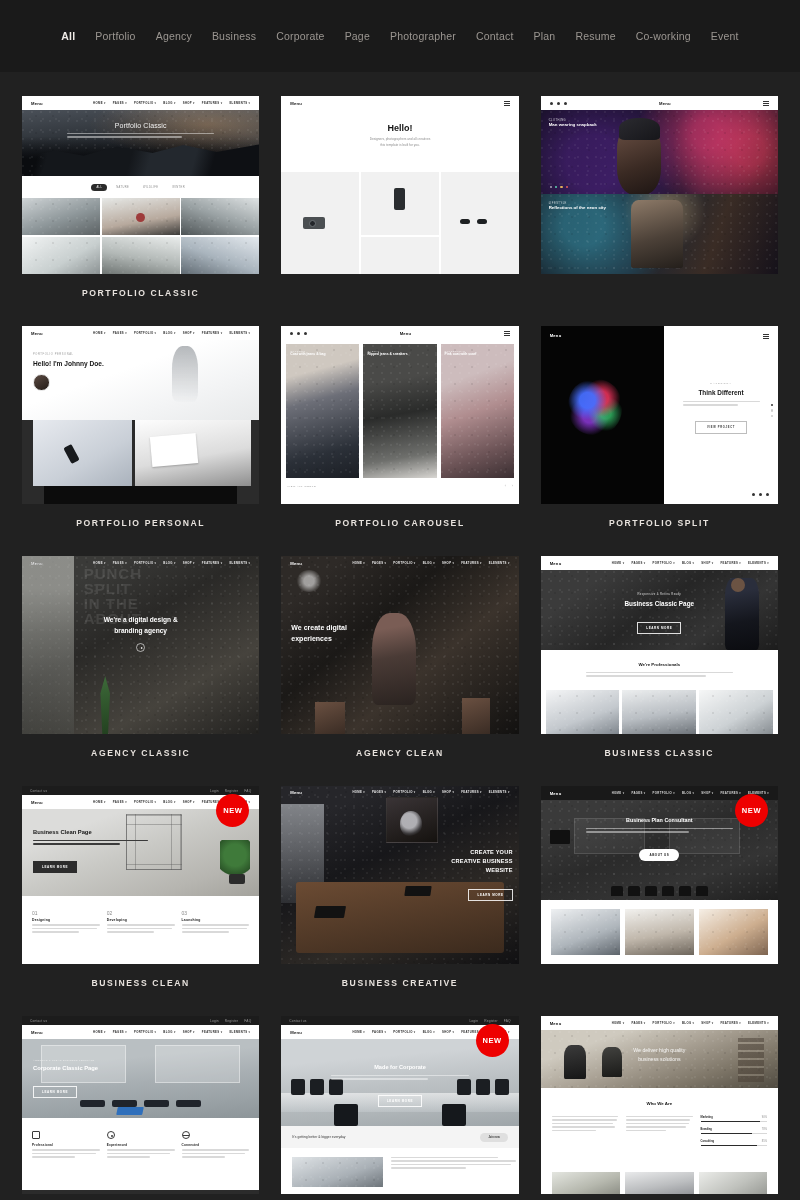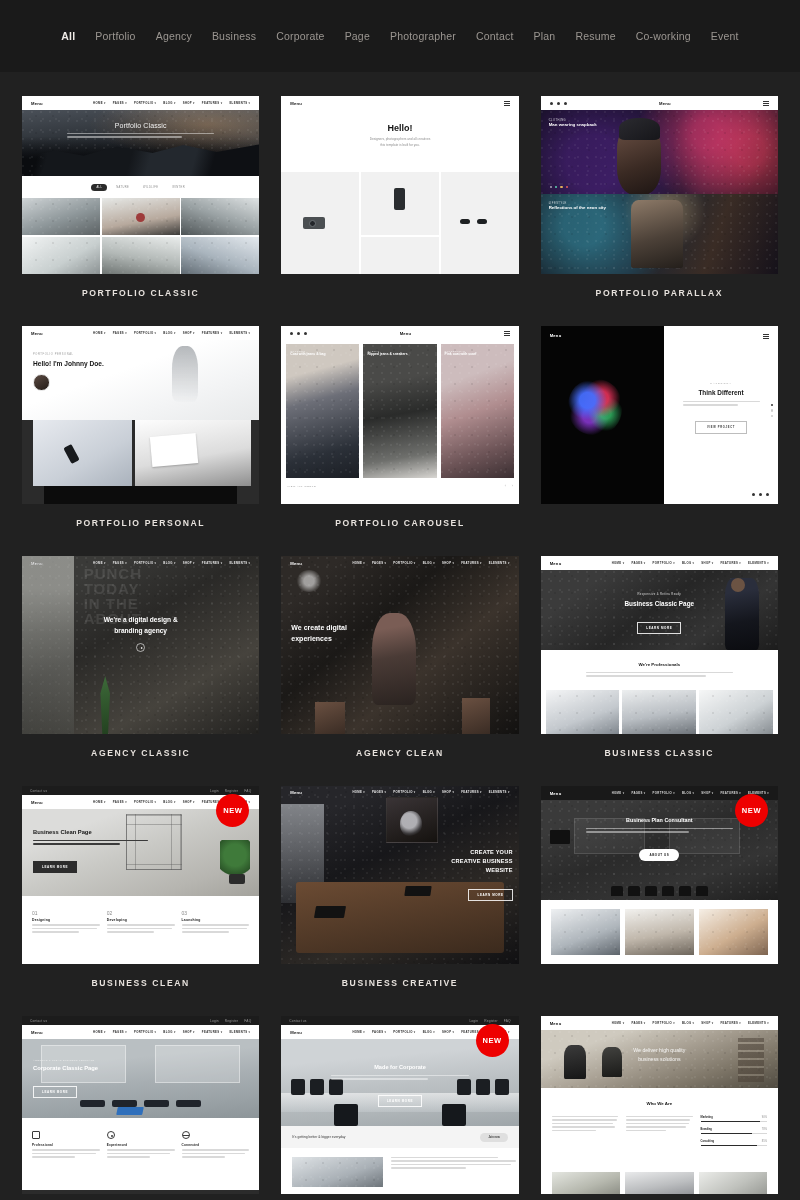--- a/index.html
+++ b/index.html
@@ -315,21 +315,20 @@
       linear-gradient(110deg,#120f16 0 16%, #1b2430 44%, #3a2c25 72%, #15111a 100%)"></div>
     <div class="ph grain"></div>
     <div style="position:absolute;left:38%;top:8%;width:52px;height:68px;background:linear-gradient(165deg,#8d7a68,#4c4138 55%,#241f1b);border-radius:14% 14% 4% 4%"></div>
     <div style="position:absolute;left:8px;top:8px">
       <div class="cap-small">Lifestyle</div>
       <div class="cap-title">Reflections of the neon city</div>
     </div>
   </div>
           </div>
         </div>
-        <div class="card-caption">PORTFOLIO PARALLAX</div>
       </div>
       <div class="cell">
         <div class="card">
           <div class="mini">
   <div class="navbar" style="top:0">
               <span class="logo">Menu</span>
               <span class="menu">
                 <i>HOME ▾</i>
                 <i>PAGES ▾</i>
                 <i>PORTFOLIO ▾</i>
@@ -446,30 +445,31 @@
                 <u style="background:#ccc"></u>
               </div>
     <div class="socials" style="position:absolute;right:9px;bottom:8px">
                 <s></s>
                 <s></s>
                 <s></s>
               </div>
   </div>
           </div>
         </div>
+        <div class="card-caption">PORTFOLIO SPLIT</div>
       </div>
       <div class="cell">
         <div class="card">
           <div class="mini">
   <div class="ph" style="background:linear-gradient(150deg,#3a3a38 0 18%, #2a2927 42%, #46433d 72%, #22211f 100%)"></div>
   <div class="ph grain"></div>
   <div style="position:absolute;left:0;top:0;bottom:0;width:22%;background:linear-gradient(180deg,#cfd0ca 0 18%, #9b9c96 44%, #4a4b47 100%);opacity:.55"></div>
   <div style="position:absolute;left:26%;right:2%;top:10px;font-size:15px;line-height:15px;font-weight:800;color:rgba(255,255,255,.1);letter-spacing:1px">
     <div>PUNCH</div>
-              <div>TODAY</div>
+              <div>SPLIT</div>
               <div>IN THE</div>
               <div>ABOUT.</div>
   </div>
   <div style="position:absolute;left:0;right:0;top:58px;text-align:center;z-index:8">
     <div style="font-size:6.6px;line-height:11px;font-weight:800;color:#fff">We're a digital design &amp;<br>branding agency</div>
     <div style="margin:7px auto 0;width:9px;height:9px;border-radius:50%;border:.7px solid rgba(255,255,255,.6);position:relative">
                 <span style="position:absolute;left:3.5px;top:2.7px;border-left:2.6px solid #fff;border-top:1.7px solid transparent;border-bottom:1.7px solid transparent"></span>
               </div>
   </div>
   <div style="position:absolute;left:30%;bottom:0;width:24px;height:58px;background:linear-gradient(170deg,#3e6b3a,#22401f);clip-path:polygon(50% 0,70% 30%,62% 100%,38% 100%,30% 30%)"></div>

